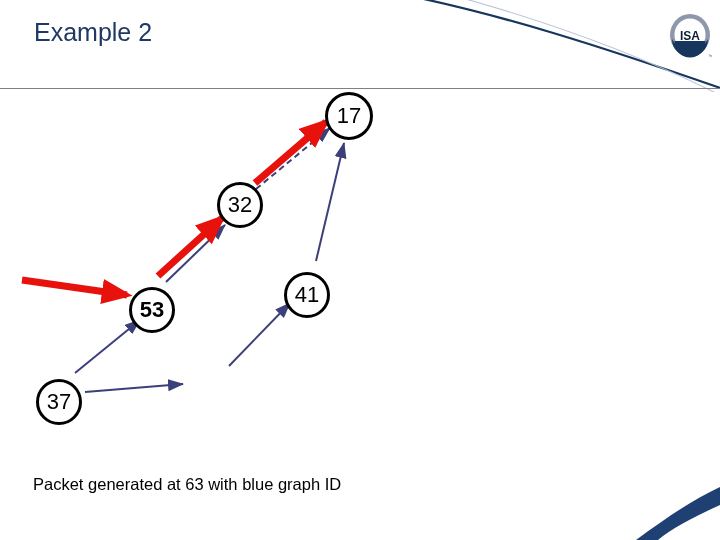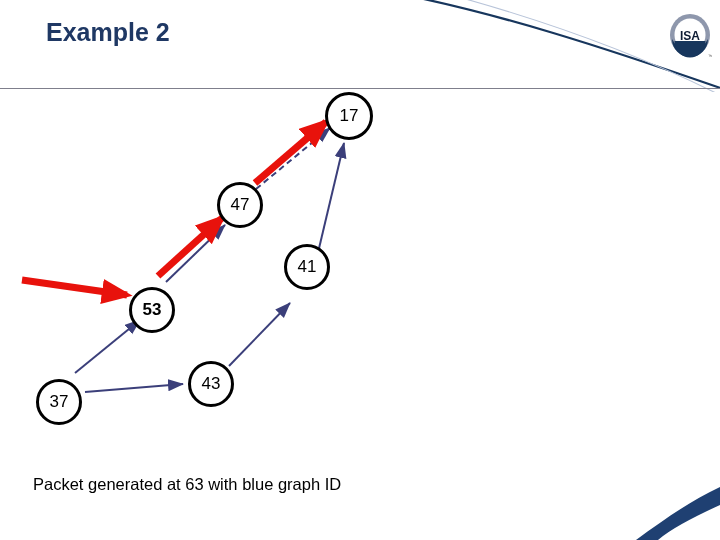--- a/index.html
+++ b/index.html
@@ -33,25 +33,24 @@
     top: 88px;
     width: 720px;
     height: 1px;
     background: #7f7f8c;
   }
   #slide-title {
     position: absolute;
     left: 34px;
     top: 18px;
     font-size: 25px;
-    font-weight: bold;
+    font-weight: normal;
     color: #1f3864;
     letter-spacing: 0px;
     white-space: nowrap;
-    margin-left: 12px;
   }
   #isa-logo {
     position: absolute;
     left: 668px;
     top: 13px;
     width: 44px;
     height: 48px;
   }
   
   #graph {
@@ -63,21 +62,21 @@
   }
   .node {
     position: absolute;
     border: 3px solid #000000;
     border-radius: 50%;
     background: #ffffff;
     box-sizing: border-box;
     display: flex;
     align-items: center;
     justify-content: center;
-    font-size: 17px;
+    font-size: 22px;
     color: #000000;
     font-family: "Liberation Sans", sans-serif;
   }
   
   #caption {
     position: absolute;
     left: 33px;
     top: 424px;
     width: 660px;
     font-size: 16.5px;
@@ -148,38 +147,35 @@
       <line x1="158" y1="188" x2="222" y2="130" stroke="#e8120c" stroke-width="7" marker-end="url(#arrow-red)"></line>
 
       <line x1="255" y1="95" x2="326" y2="34" stroke="#e8120c" stroke-width="7" marker-end="url(#arrow-red)"></line>
     </svg>
 
     <div class="node" style="left:325px;top:4px;width:48px;height:48px;">
       <span>17</span>
     </div>
 
     <div class="node" style="left:217px;top:94px;width:46px;height:46px;">
-      <span>47</span>
+      <span>32</span>
     </div>
 
     <div class="node" style="left:129px;top:199px;width:46px;height:46px;font-weight:bold;">
       <span>53</span>
     </div>
 
-    <div class="node" style="left:284px;top:156px;width:46px;height:46px;">
+    <div class="node" style="left:284px;top:184px;width:46px;height:46px;">
       <span>41</span>
     </div>
 
     <div class="node" style="left:36px;top:291px;width:46px;height:46px;">
       <span>37</span>
     </div>
 
-    <div class="node" style="left:188px;top:273px;width:46px;height:46px;">
-      <span>43</span>
-    </div>
   </div>
 
   <div id="caption">
     <span class="caption-line">Packet generated at 63 with blue graph ID</span>
     
     
     
   </div>
 
   <svg id="footer-swoosh" viewBox="0 0 290 70" preserveAspectRatio="none">

